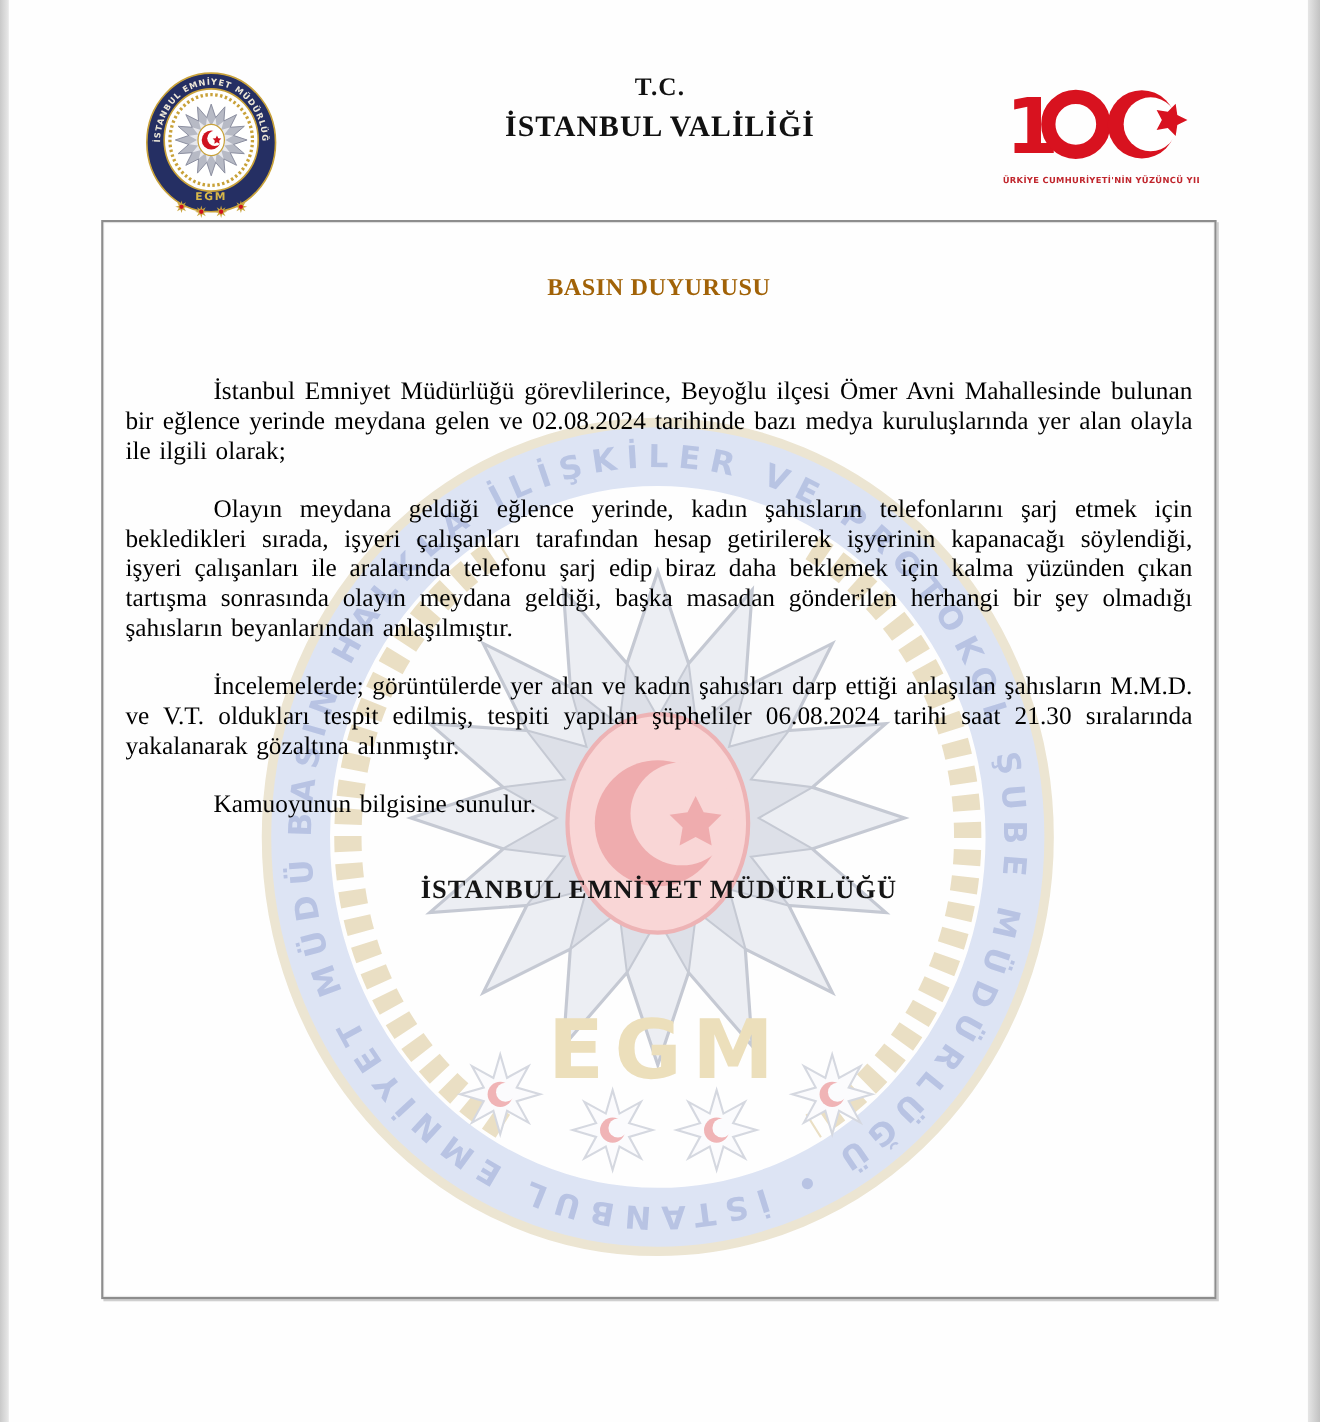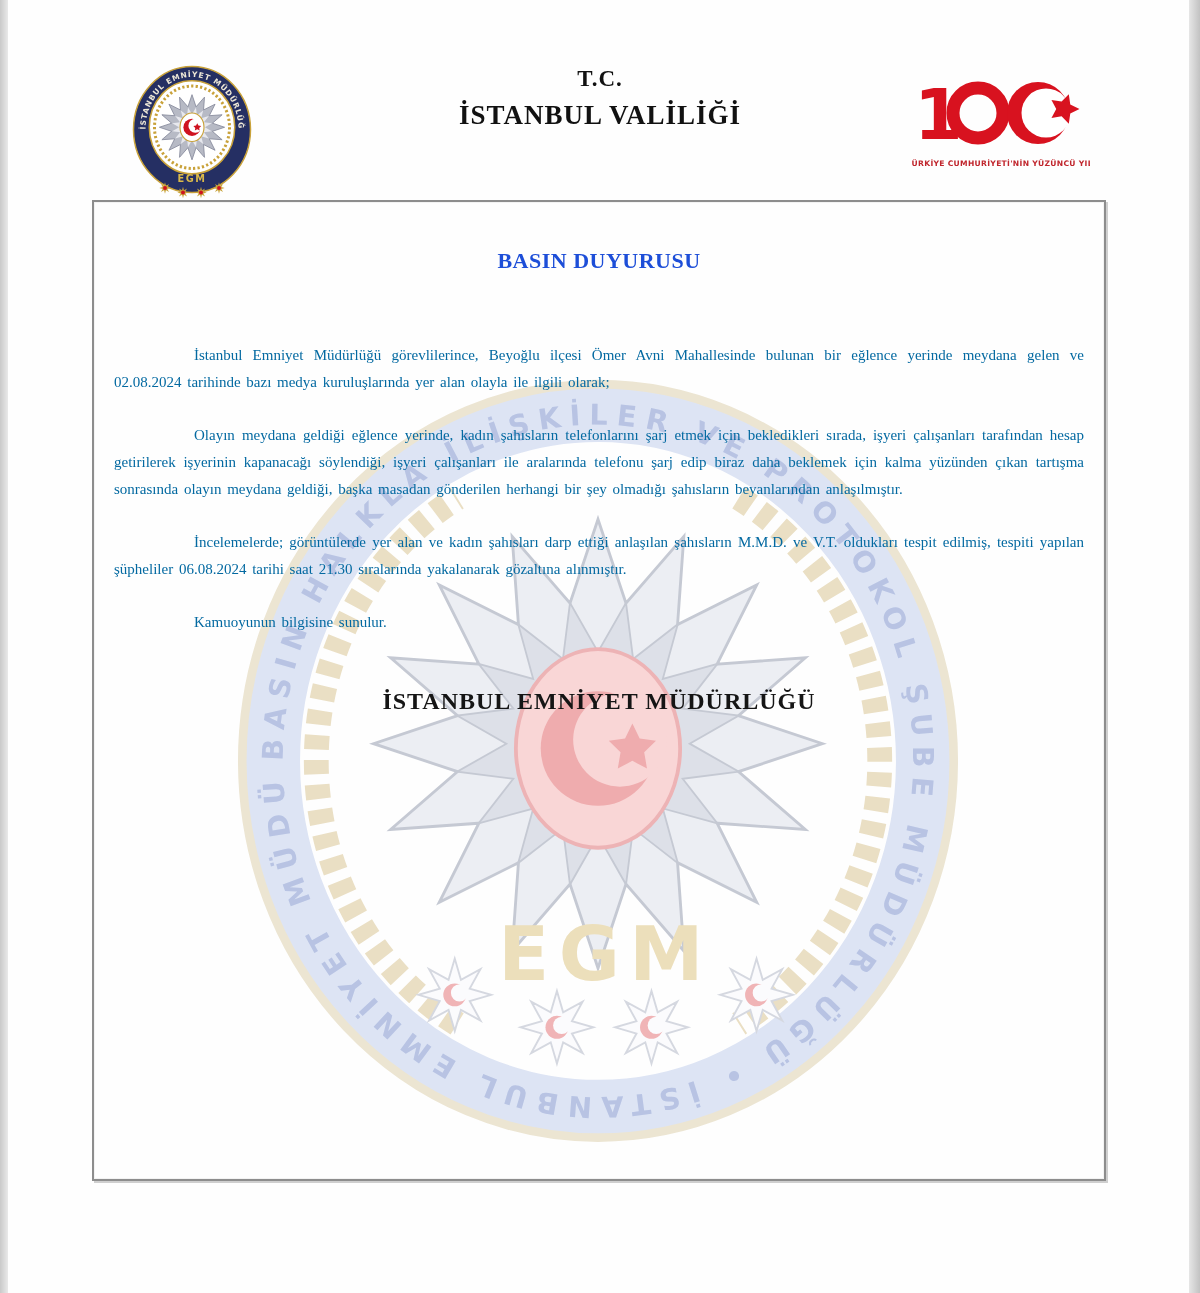--- a/index.html
+++ b/index.html
@@ -23,22 +23,22 @@
   .org-line3 { font-size:26px; line-height:37px; }
   .centenary-svg { position:absolute; left:912px; top:76px; width:178px; height:96px; }
 
   
   .frame { position:absolute; left:92px; top:200px; width:1014px; height:981px;
            border:2px solid #8d8d8d; box-shadow:2px 2px 0 #cfcfcf, inset 0 0 0 1px #f3f3f3;
            background:transparent; }
   .watermark { position:absolute; left:122px; top:172px; width:764px; height:768px; z-index:0; }
   .doc-text { position:relative; z-index:1; padding:46px 20px 0 20px; }
   .doc-title { text-align:center; font-weight:bold; font-size:22px; letter-spacing:.5px;
-               color:#1d4ed8; margin-bottom:68px; }
-  .doc-text p { font-size:15px; line-height:27px; color:#0369a1; text-align:justify;
+               color:#a16207; margin-bottom:68px; }
+  .doc-text p { font-size:23px; line-height:27px; color:#000000; text-align:justify;
                 text-indent:80px; word-spacing:2px; margin-bottom:26px; }
   .signature { text-align:center; font-weight:bold; font-size:24px; letter-spacing:1px;
                color:#151515; margin-top:52px; }
 </style>
 </head>
 <body>
 
 <div class="page">
   <div class="edge-left"></div>
   <div class="edge-right"></div>

